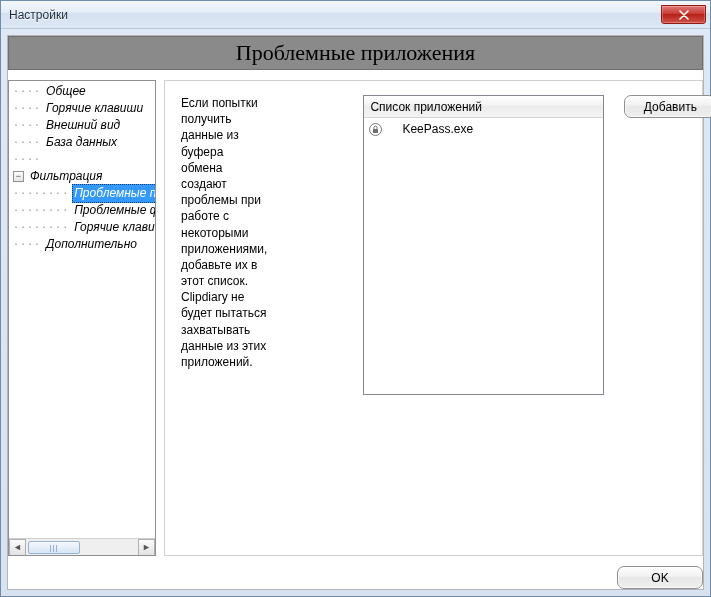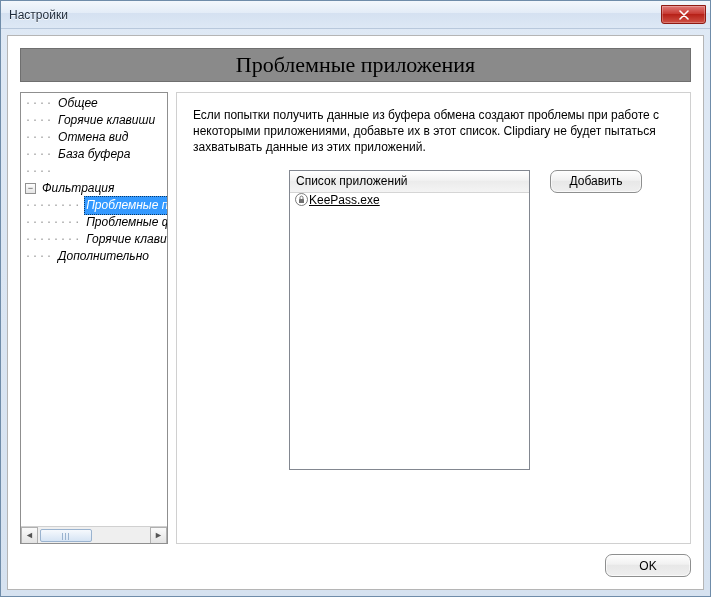--- a/index.html
+++ b/index.html
@@ -40,21 +40,20 @@
     box-shadow: inset 0 0 0 1px rgba(255,255,255,0.25);
     cursor: pointer;
   }
   .close-btn svg { width: 10px; height: 10px; }
   .client {
     flex: 1;
     margin: 6px;
     background: #fff;
     border: 1px solid #b5b5b5;
     display: flex; flex-direction: column;
-    padding: 12px;
   }
   .header-banner {
     height: 34px;
     background: #8a8a8a;
     border: 1px solid #6f6f6f;
     display: flex; align-items: center; justify-content: center;
     color: #000;
     font-family: Georgia, "Times New Roman", serif;
     font-size: 22px;
     margin-bottom: 10px;
@@ -140,21 +139,21 @@
     content:""; position:absolute; left:50%; top:3px;
     width:8px; height:7px;
     transform:translateX(-50%);
     background: repeating-linear-gradient(to right,#9ab3cf 0 1px,transparent 1px 3px);
   }
   .content-pane {
     flex: 1;
     border: 1px solid #d0d0d0;
     background: #fff;
     padding: 14px 16px;
-    display: flex; flex-direction: column;
+    display: flex; flex-direction: row;
     min-width: 0;
   }
   .desc-text {
     color: #000;
     margin-bottom: 14px;
     line-height: 1.35;
   }
   .app-row {
     display: flex; gap: 20px; align-items: flex-start;
     flex:1; min-height:0;
@@ -170,22 +169,22 @@
   .app-list-header {
     height: 22px;
     background: linear-gradient(to bottom,#ffffff,#f2f2f2 45%,#ebebeb 46%,#f4f4f4);
     border-bottom: 1px solid #d5d5d5;
     display:flex; align-items:center;
     padding: 0 6px;
     color:#000;
   }
   .app-list-body { flex:1; }
   .app-item {
-    display:flex; align-items:flex-start;
-    height: 18px; padding: 0 4px; gap:1px;text-decoration:underline;
+    display:flex; align-items:flex-end;
+    height: 18px; padding: 0 4px; gap:20px;
   }
   .lock-icon {
     width:14px; height:14px;
     display:inline-flex; align-items:center; justify-content:center;
   }
   .lock-icon svg { width:13px; height:13px; }
   .side-buttons {
     display:flex; flex-direction:column; gap:8px;
     width: 92px;
   }
@@ -239,25 +238,25 @@
           <div class="tree-row">
             <span class="dots">····</span>
             <span class="label">Общее</span>
           </div>
           <div class="tree-row">
             <span class="dots">····</span>
             <span class="label">Горячие клавиши</span>
           </div>
           <div class="tree-row">
             <span class="dots">····</span>
-            <span class="label">Отмена вид</span>
-          </div>
-          <div class="tree-row">
-            <span class="dots">····</span>
-            <span class="label">База буфера</span>
+            <span class="label">Внешний вид</span>
+          </div>
+          <div class="tree-row">
+            <span class="dots">····</span>
+            <span class="label">База данных</span>
           </div>
           <div class="tree-row">
             <span class="dots">····</span>
           </div>
           <div class="tree-row">
             <span class="expander">−</span>
             <span class="label">Фильтрация</span>
           </div>
           <div class="tree-row child selected">
             <span class="dots">········</span>

